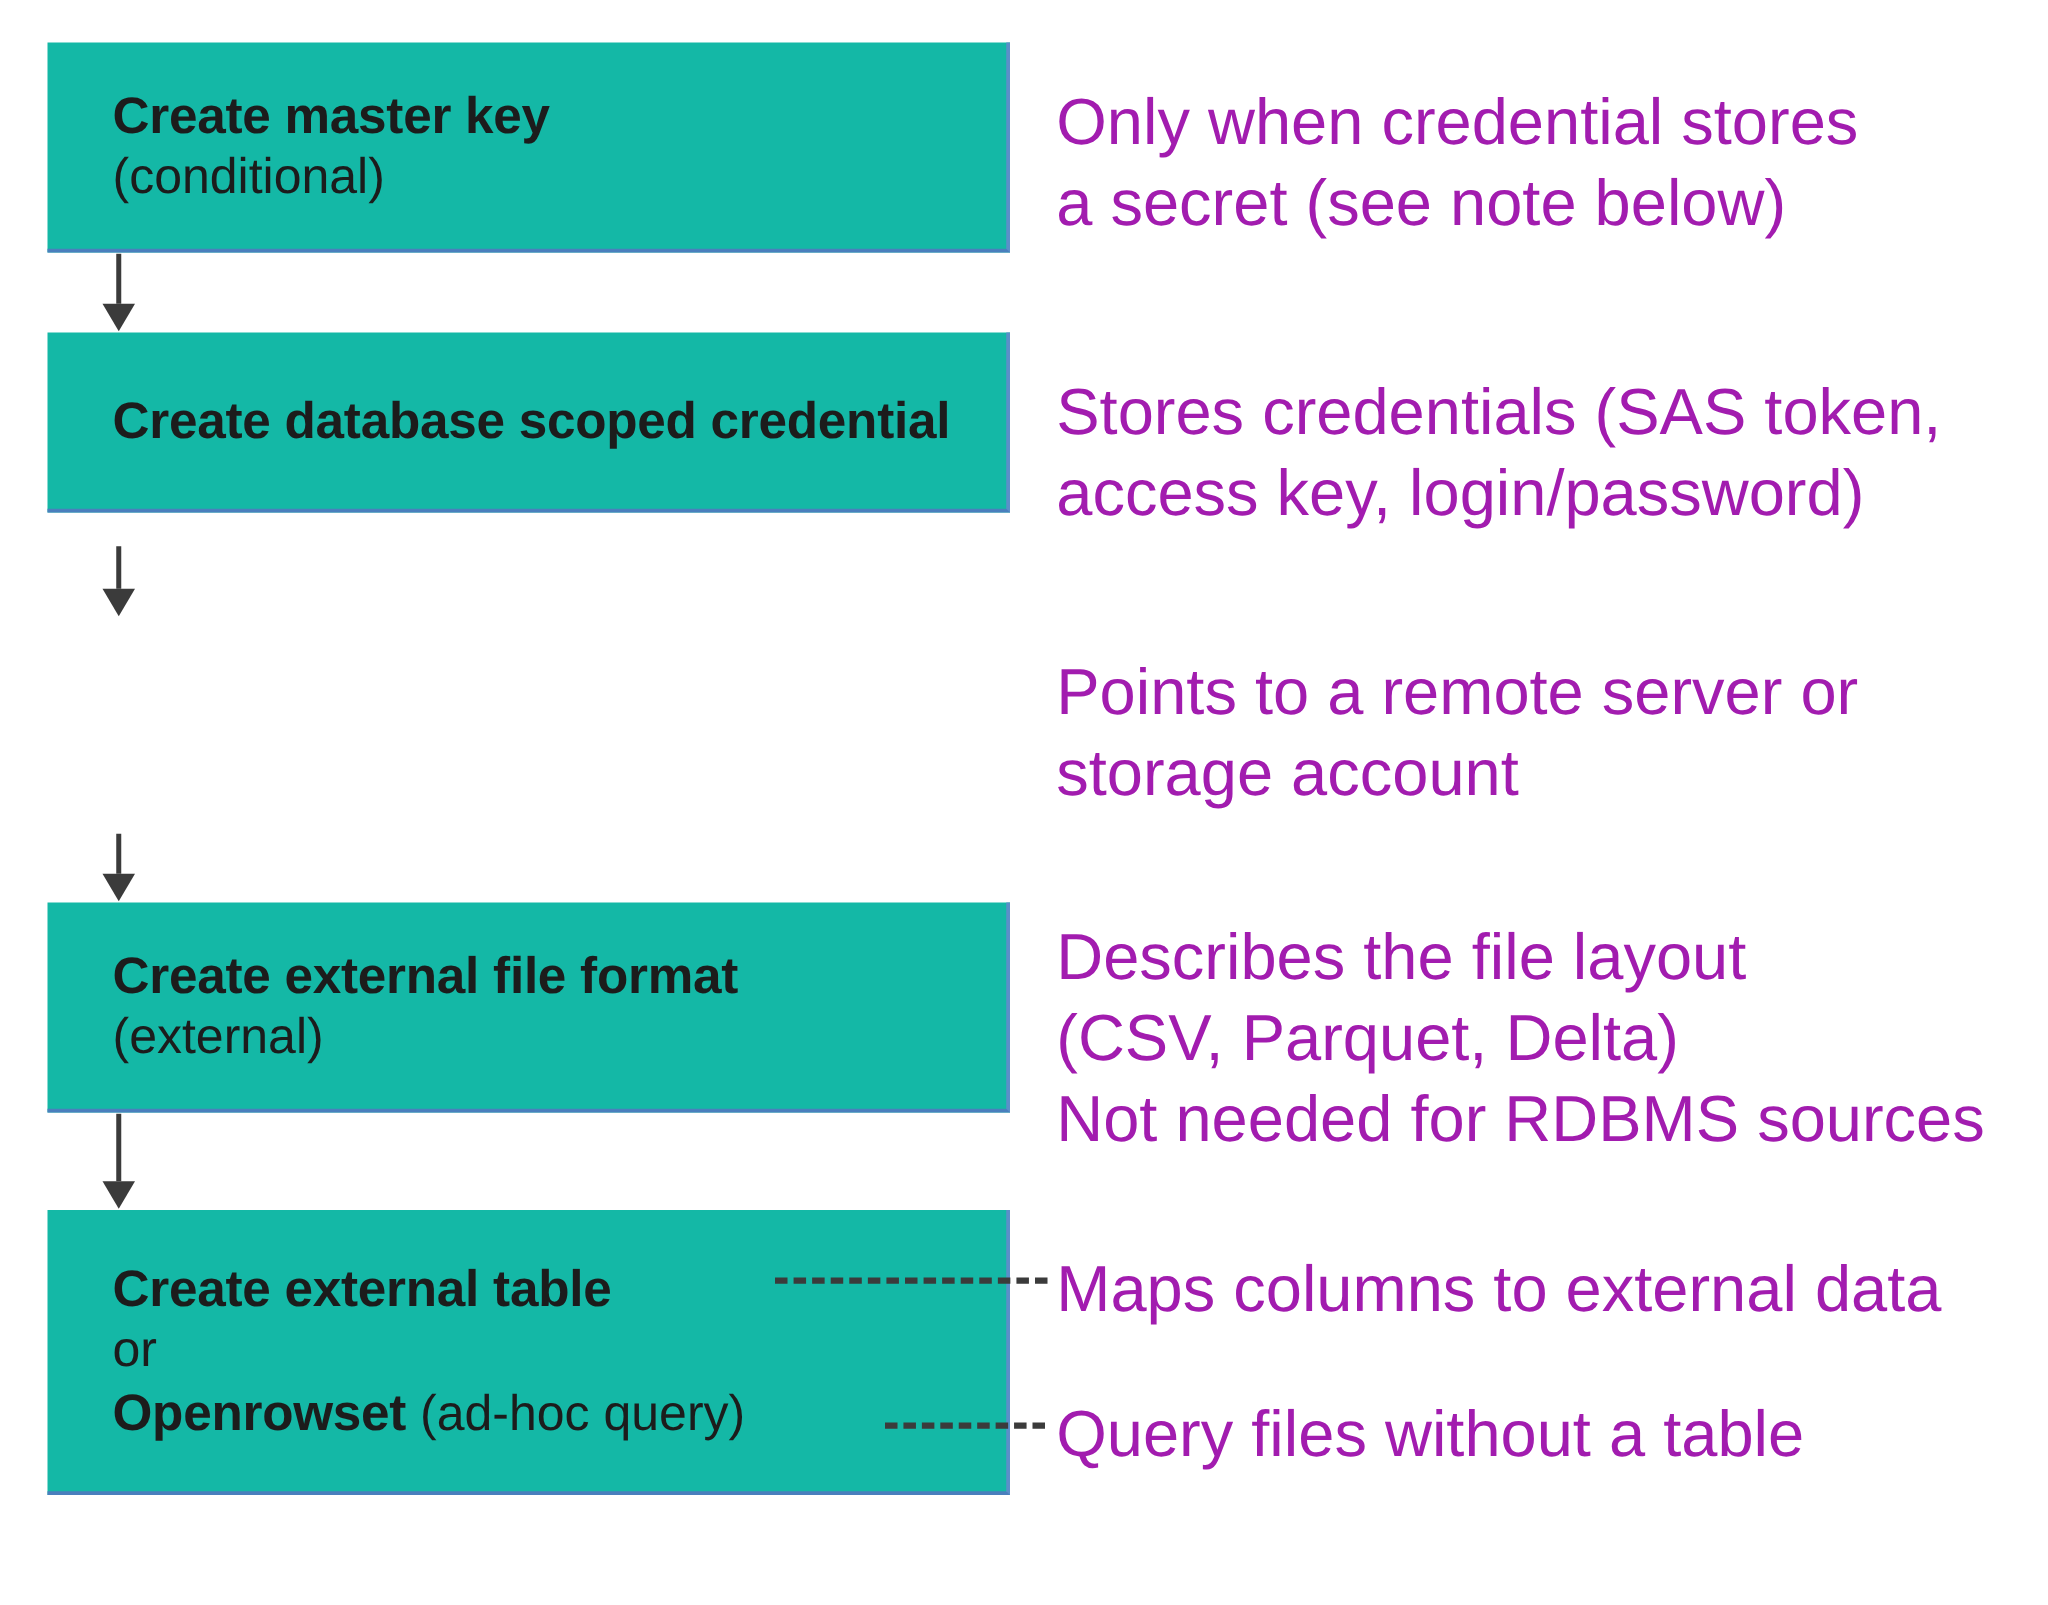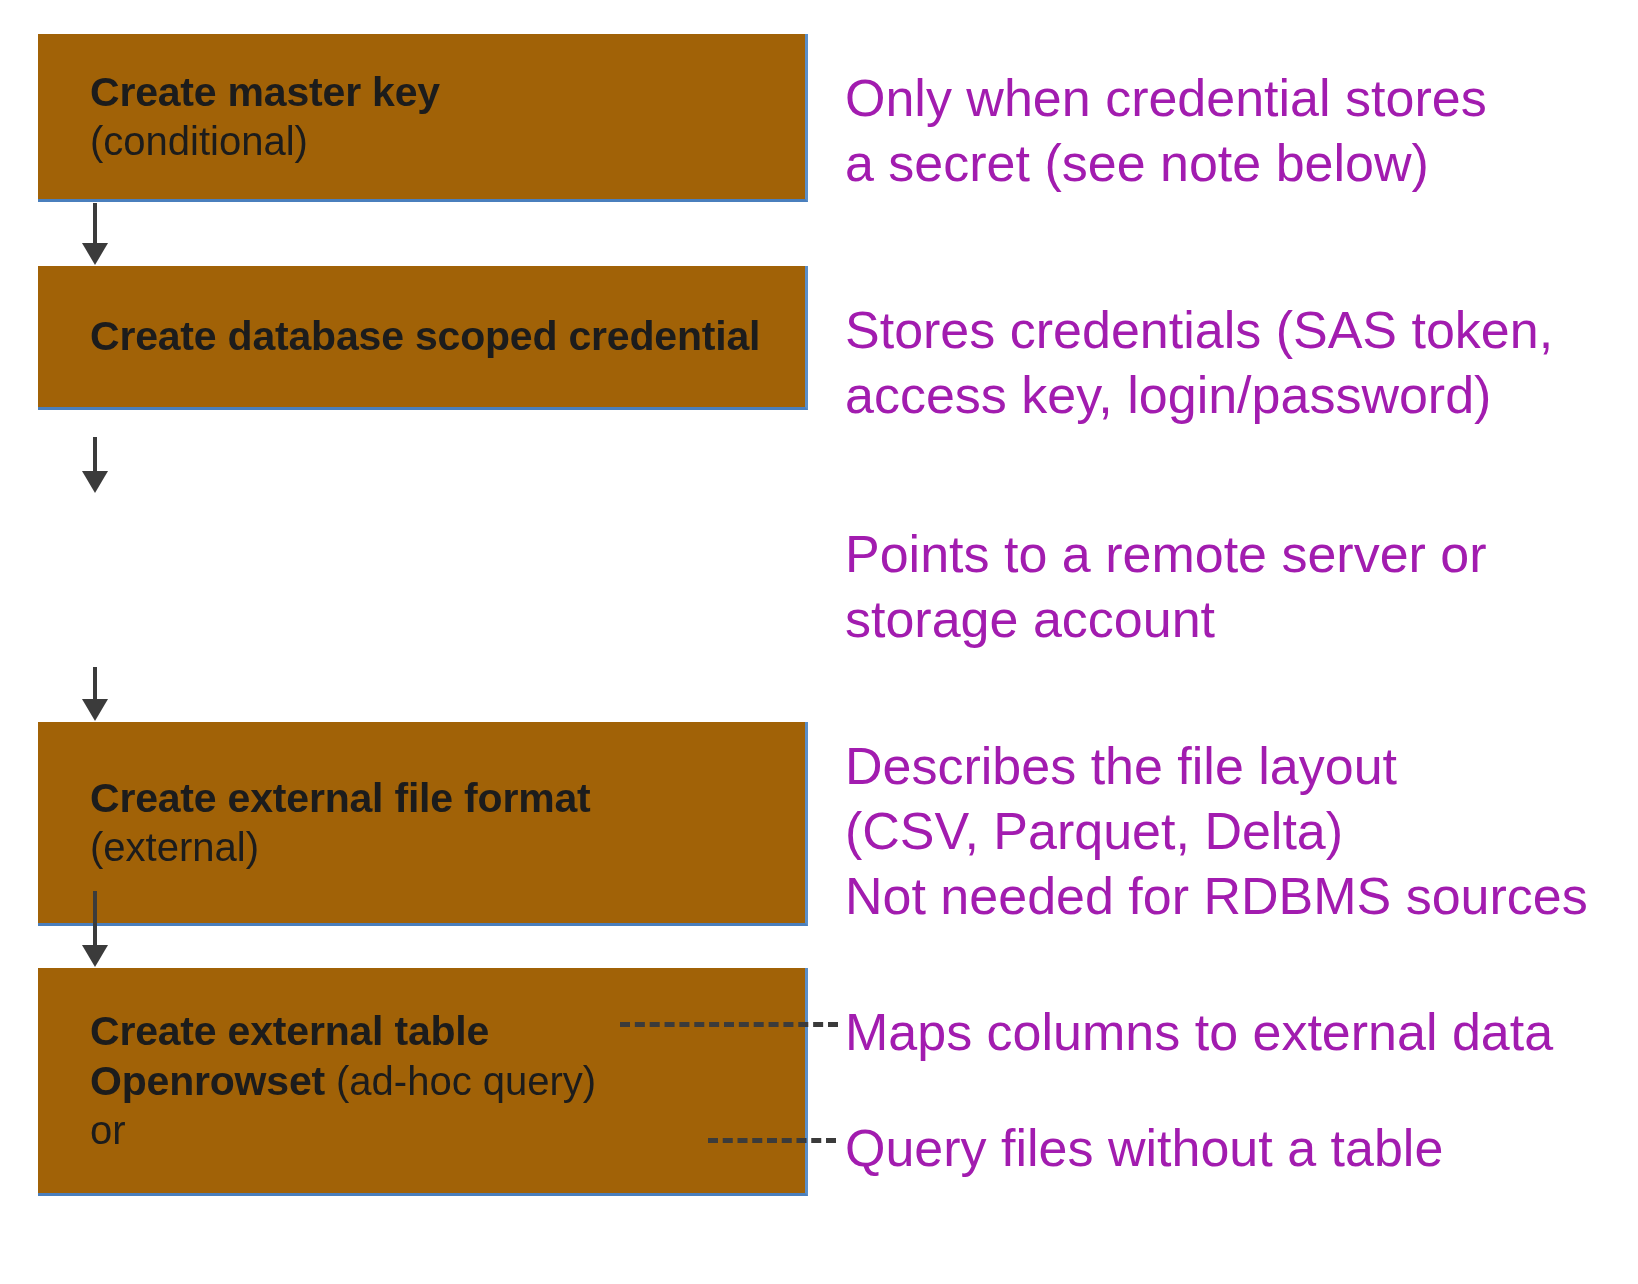--- a/index.html
+++ b/index.html
@@ -24,21 +24,21 @@
     width: 1638px;
     height: 1284px;
   }
 
   
   .step-box {
     position: absolute;
     left: 38px;
     width: 770px;
     box-sizing: border-box;
-    background: #a16207;
+    background: #14b8a6;
     border-right: 3px solid #5b8fc9;
     border-bottom: 3px solid #4a7fbd;
     display: flex;
     flex-direction: column;
     justify-content: center;
     padding-left: 52px;
     padding-right: 16px;
   }
 
   .step-title {
@@ -52,21 +52,21 @@
     font-weight: normal;
     font-size: 40px;
     line-height: 1.22;
     color: #1c1c1c;
   }
 
   
   #box-master-key      { top: 34px;   height: 168px; }
   #box-scoped-cred     { top: 266px;  height: 144px; }
   #box-data-source     { top: 494px;  height: 172px; }
-  #box-file-format     { top: 722px;  height: 204px; }
+  #box-file-format     { top: 722px;  height: 168px; }
   #box-external-table  { top: 968px;  height: 228px; }
 
   
   .connector {
     position: absolute;
     left: 82px;
     width: 26px;
   }
   .connector .shaft {
     position: absolute;
@@ -169,22 +169,22 @@
 (CSV, Parquet, Delta)
 Not needed for RDBMS sources</div>
 
   <div class="connector" id="conn-4">
     <div class="shaft"></div>
     <div class="head"></div>
   </div>
 
   <div class="step-box" id="box-external-table">
     <div class="step-title">Create external table</div>
+    <div class="step-sub">or</div>
     <div class="step-sub"><span class="step-title">Openrowset</span><span> (ad-hoc query)</span></div>
-    <div class="step-sub">or</div>
   </div>
 
   <div class="leader" id="leader-table"></div>
   <div class="leader" id="leader-openrowset"></div>
 
   <div class="note" id="note-openrowset">Query files without a table</div>
   <div class="note" id="note-table">Maps columns to external data</div>
 
 </div>
 

